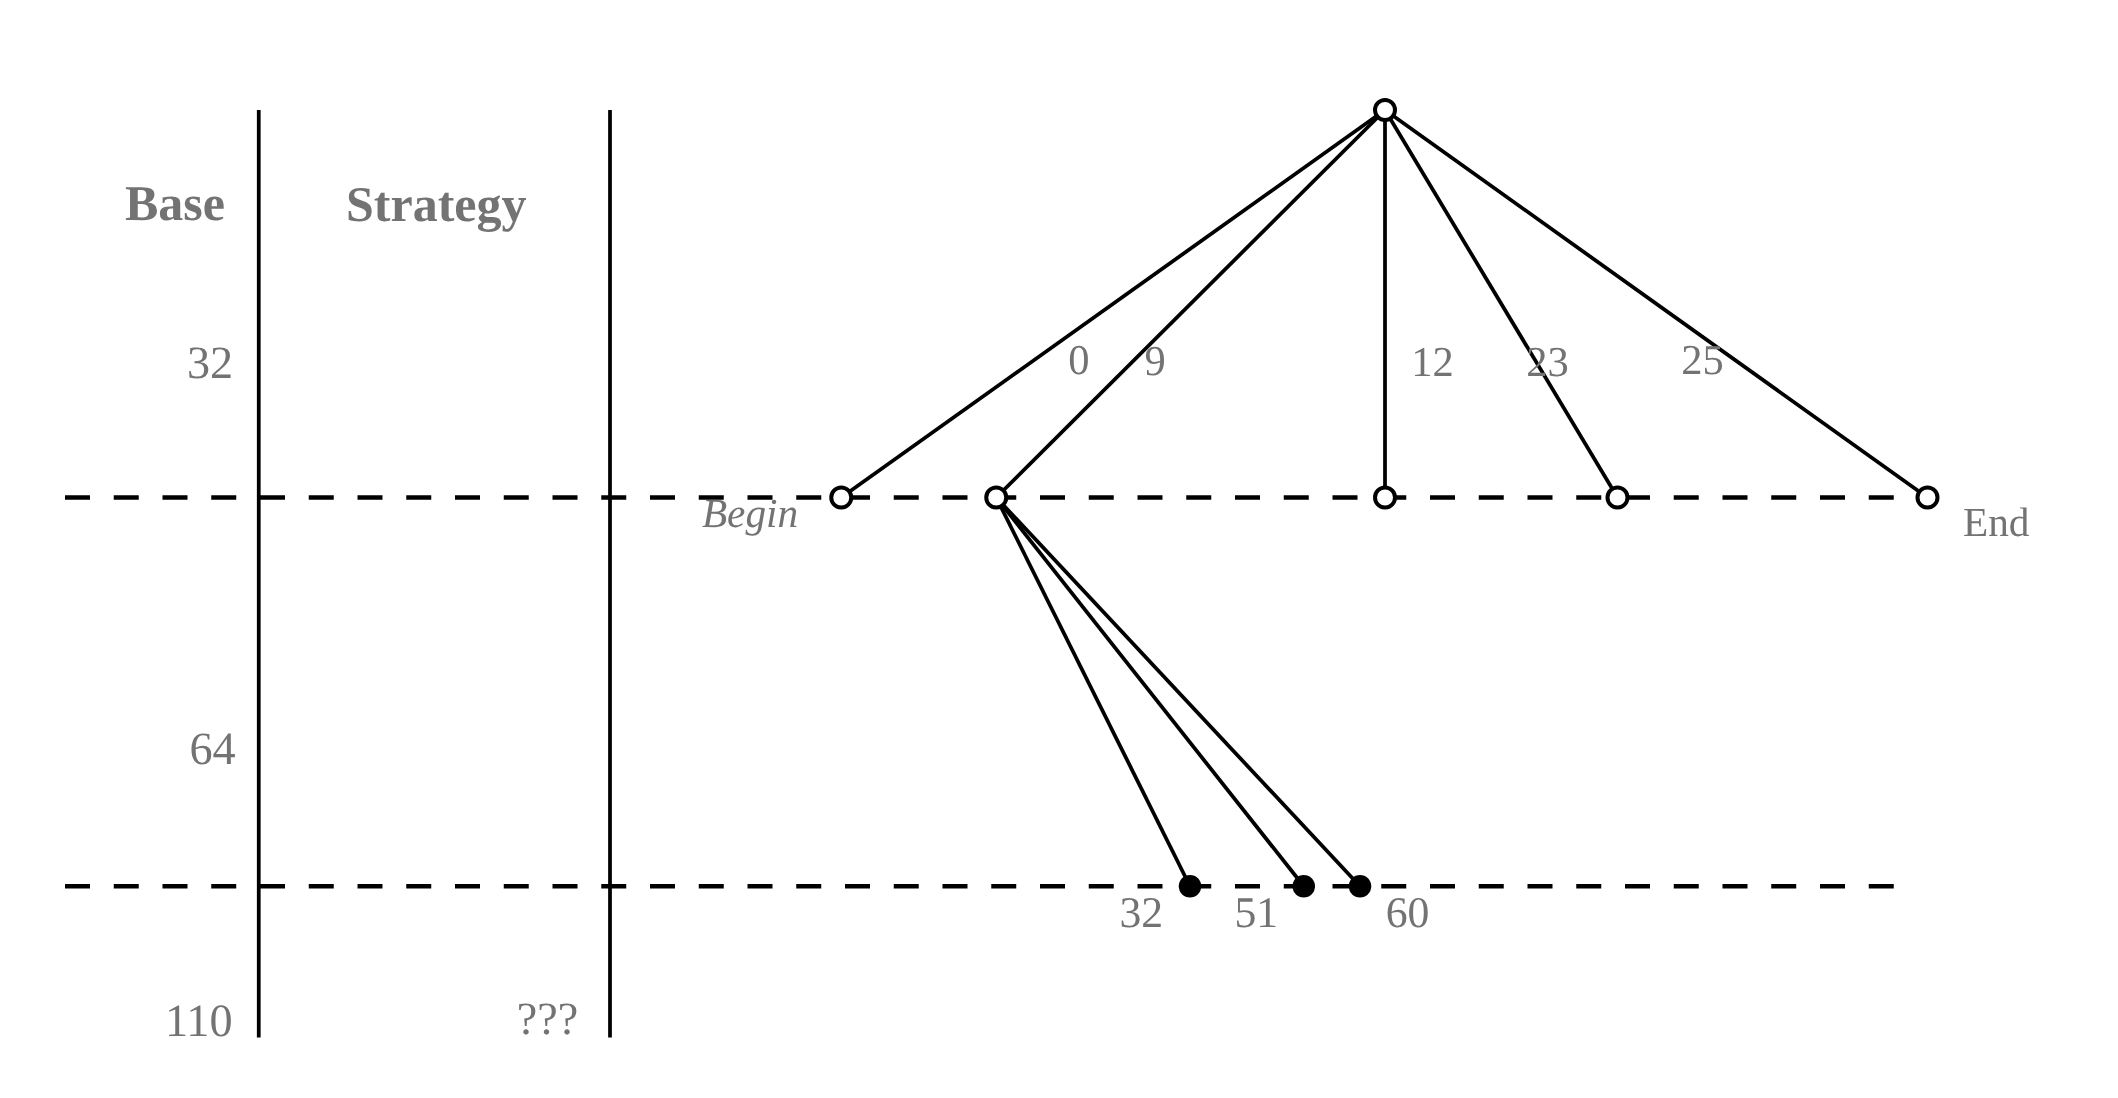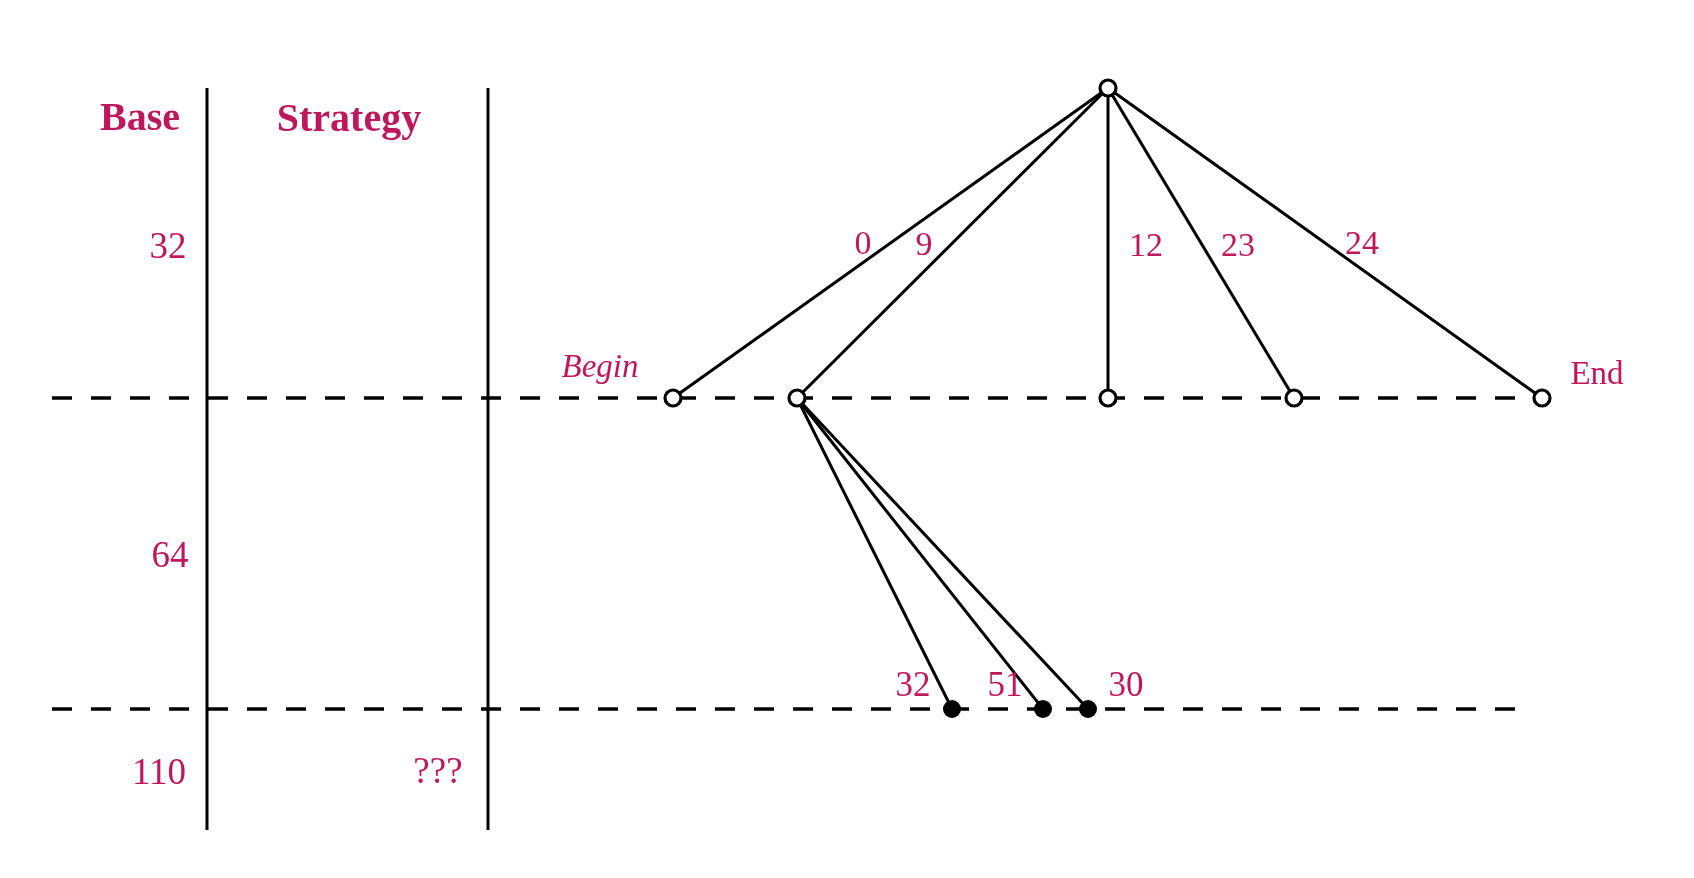--- a/index.html
+++ b/index.html
@@ -19,21 +19,22 @@
   #diagram-svg {
     position: absolute;
     left: 0;
     top: 0;
   }
   .lbl {
     position: absolute;
     transform: translate(-50%, -50%);
     white-space: nowrap;
     line-height: 1;
-    color: #be185d;
+    color: #737373;
+    margin-top: 46px;
   }
   .hdr       { font-size: 40px; font-weight: bold; }
   .cell      { font-size: 37px; }
   .cell-it   { font-size: 37px; font-style: italic; letter-spacing: 2px; }
   .endpoint  { font-size: 33px; }
   .edge-lbl  { font-size: 34px; }
   .leaf-lbl  { font-size: 35px; }
   svg line, svg circle { shape-rendering: geometricPrecision; }
 </style>
 </head>
@@ -81,19 +82,19 @@
   <div class="lbl cell" style="left:159px; top:771px;">110</div>
   <div class="lbl cell" style="left:438px; top:770px;">???</div>
 
   <div class="lbl endpoint" style="left:600px; top:366px;font-style:italic;">Begin</div>
   <div class="lbl endpoint" style="left:1597px; top:373px;">End</div>
 
   <div class="lbl edge-lbl" style="left:863px; top:243px;">0</div>
   <div class="lbl edge-lbl" style="left:924px; top:244px;">9</div>
   <div class="lbl edge-lbl" style="left:1146px; top:245px;">12</div>
   <div class="lbl edge-lbl" style="left:1238px; top:245px;">23</div>
-  <div class="lbl edge-lbl" style="left:1362px; top:243px;">24</div>
+  <div class="lbl edge-lbl" style="left:1362px; top:243px;">25</div>
 
   <div class="lbl leaf-lbl" style="left:913px; top:684px;">32</div>
   <div class="lbl leaf-lbl" style="left:1005px; top:684px;">51</div>
-  <div class="lbl leaf-lbl" style="left:1126px; top:684px;">30</div>
+  <div class="lbl leaf-lbl" style="left:1126px; top:684px;">60</div>
 
 </div>
 
 </body></html>

